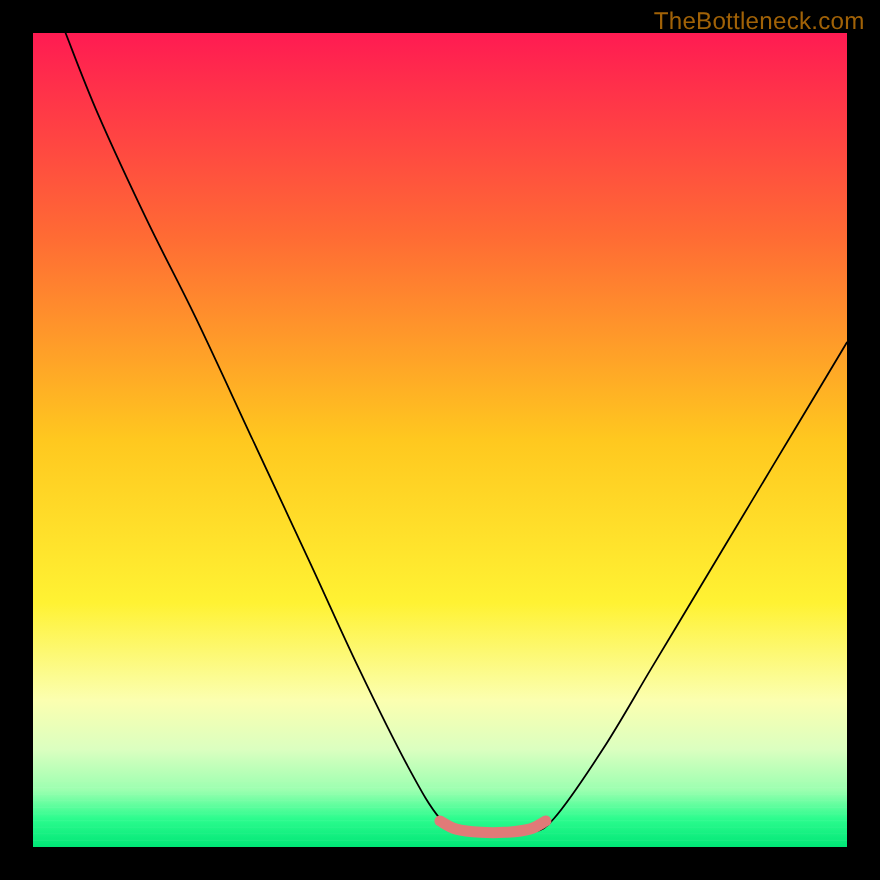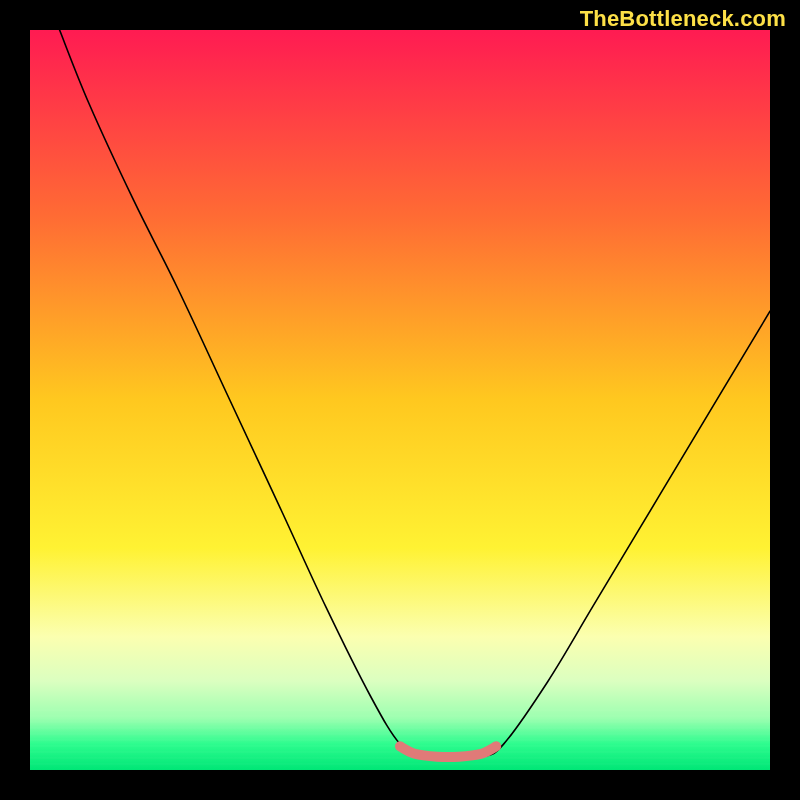--- a/index.html
+++ b/index.html
@@ -14,23 +14,23 @@
   .container {
     position: relative;
     width: 800px;
     height: 800px;
     background: #000;
   }
   .watermark {
     position: absolute;
     top: 6px;
     right: 14px;
-    color: #fde047;
+    color: #a16207;
     font-size: 22px;
-    font-weight: 700;
+    font-weight: 400;
     letter-spacing: 0.2px;
     z-index: 5;
   }
   .plot {
     position: absolute;
     left: 30px;
     top: 30px;
     width: 740px;
     height: 740px;
   }

